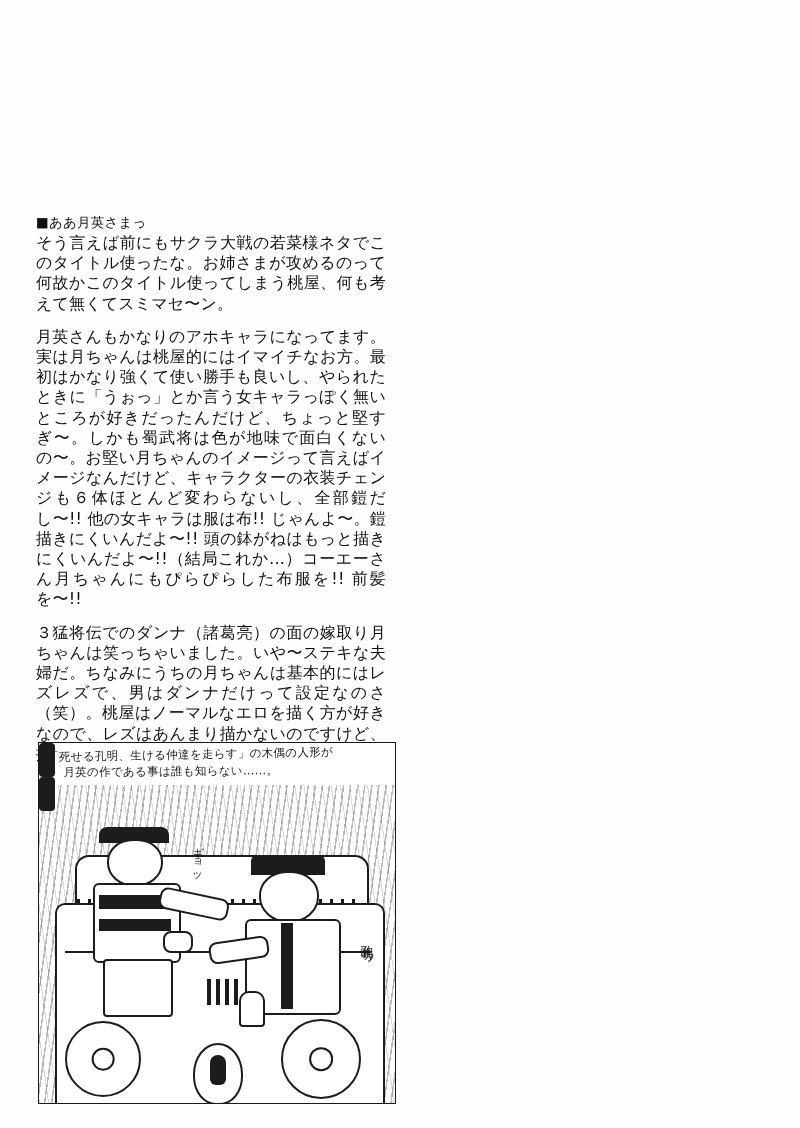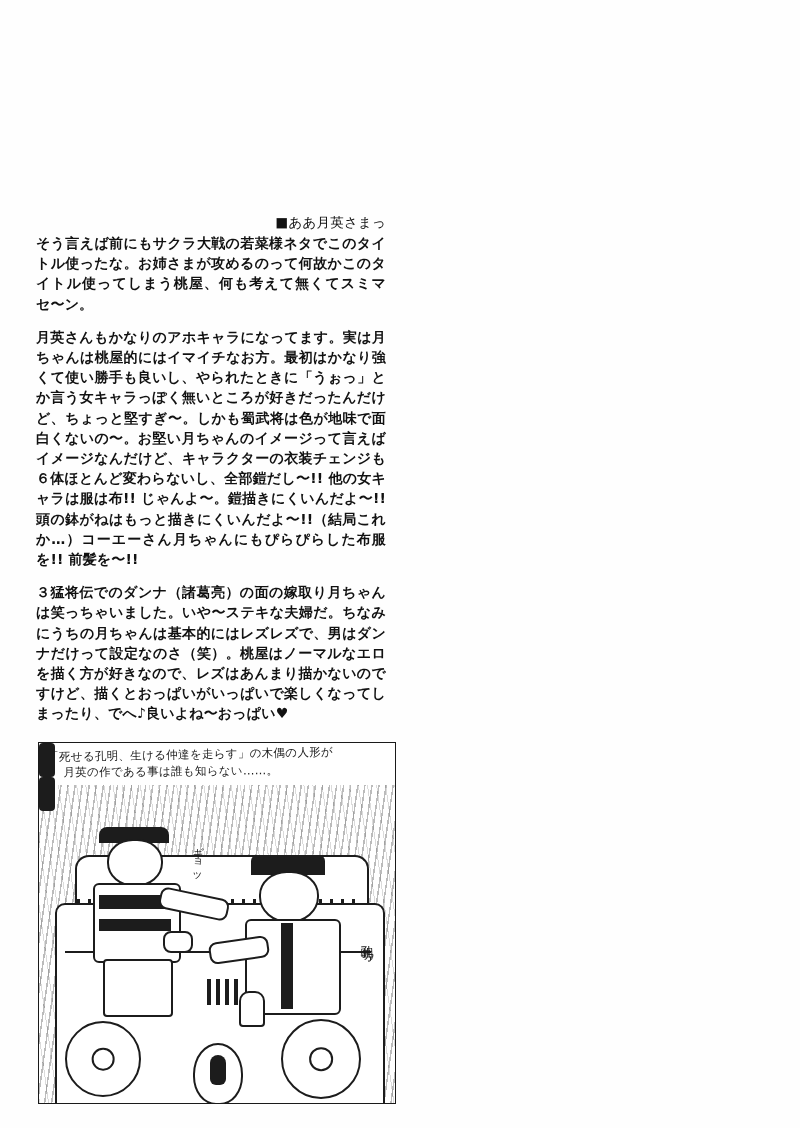--- a/index.html
+++ b/index.html
@@ -29,32 +29,30 @@
     top: 212px;
     width: 350px;
   }
 
   .heading {
     font-size: 13.5px;
     line-height: 20px;
     letter-spacing: 0.2px;
     margin: 0 0 1px 0;
     white-space: pre-wrap;
-    text-align: right;
   }
 
   .para {
-    font-size: 14px;
+    font-size: 16px;
     line-height: 20.2px;
     letter-spacing: 0.15px;
     margin: 0;
     text-align: justify;
     text-justify: inter-character;
     white-space: pre-wrap;
-    font-weight: bold;
   }
 
   .para + .para {
     margin-top: 13px;
   }
 
   .para.indent {
     text-indent: 0;
   }
 

